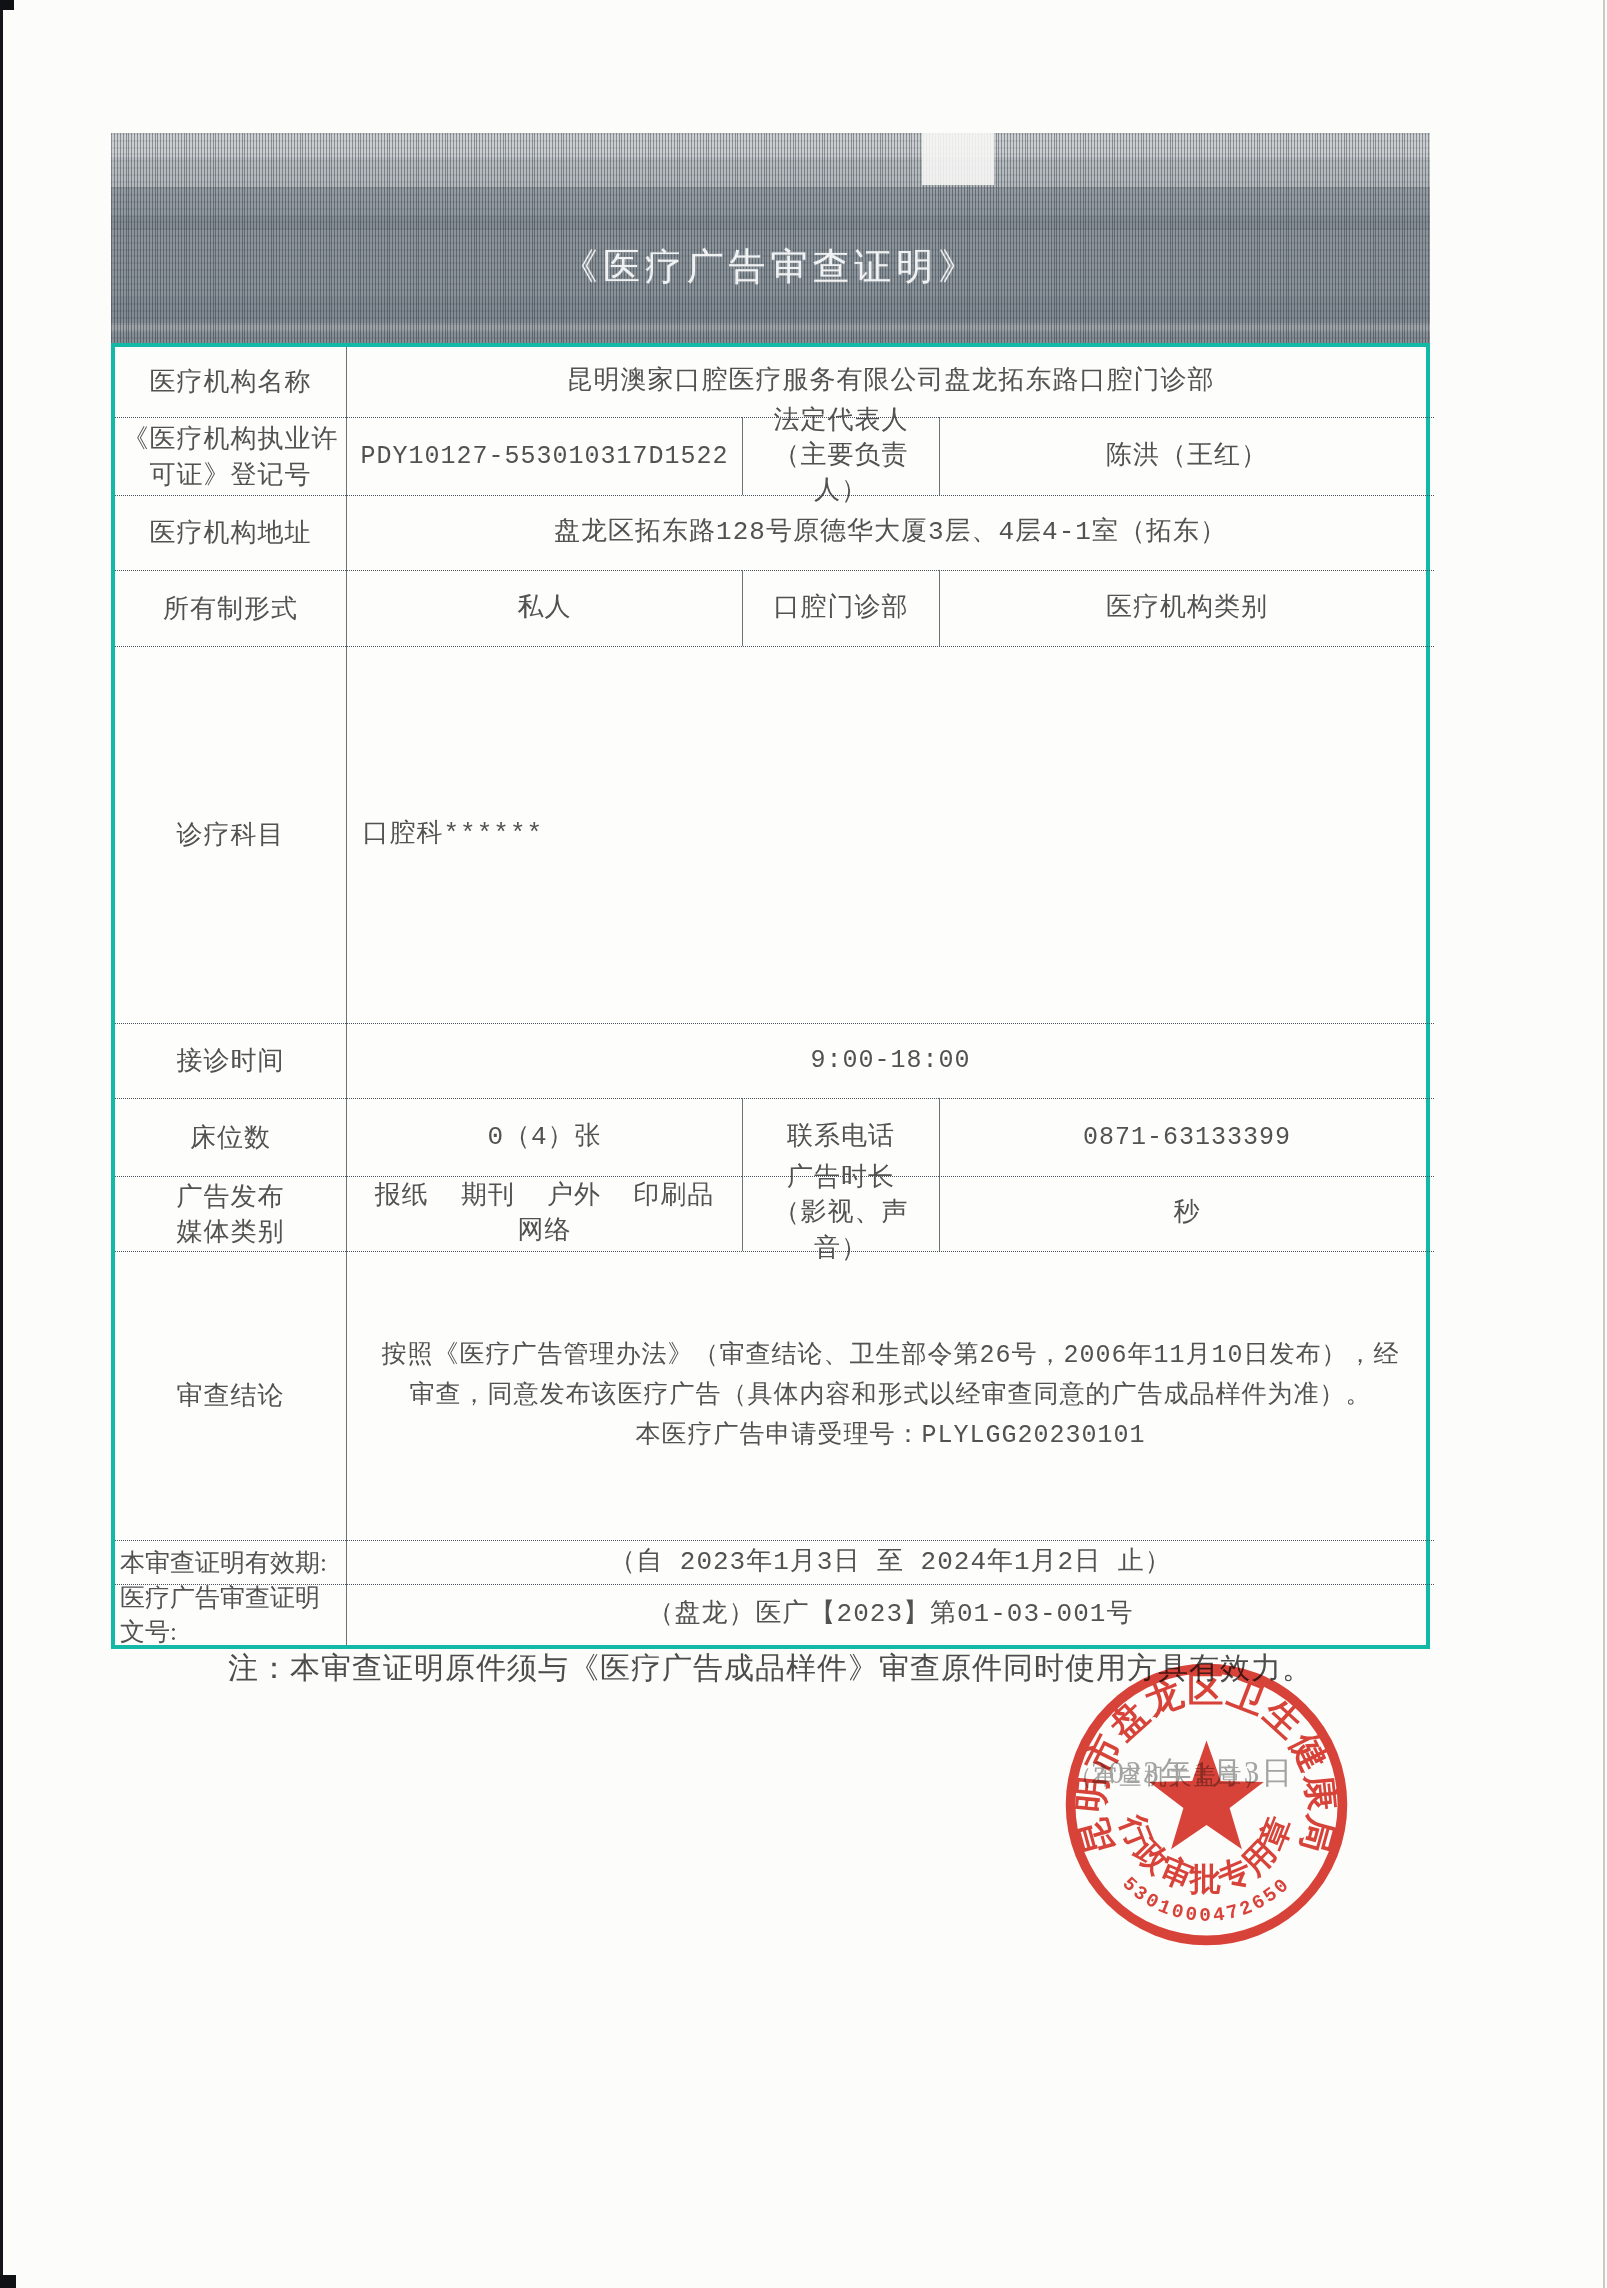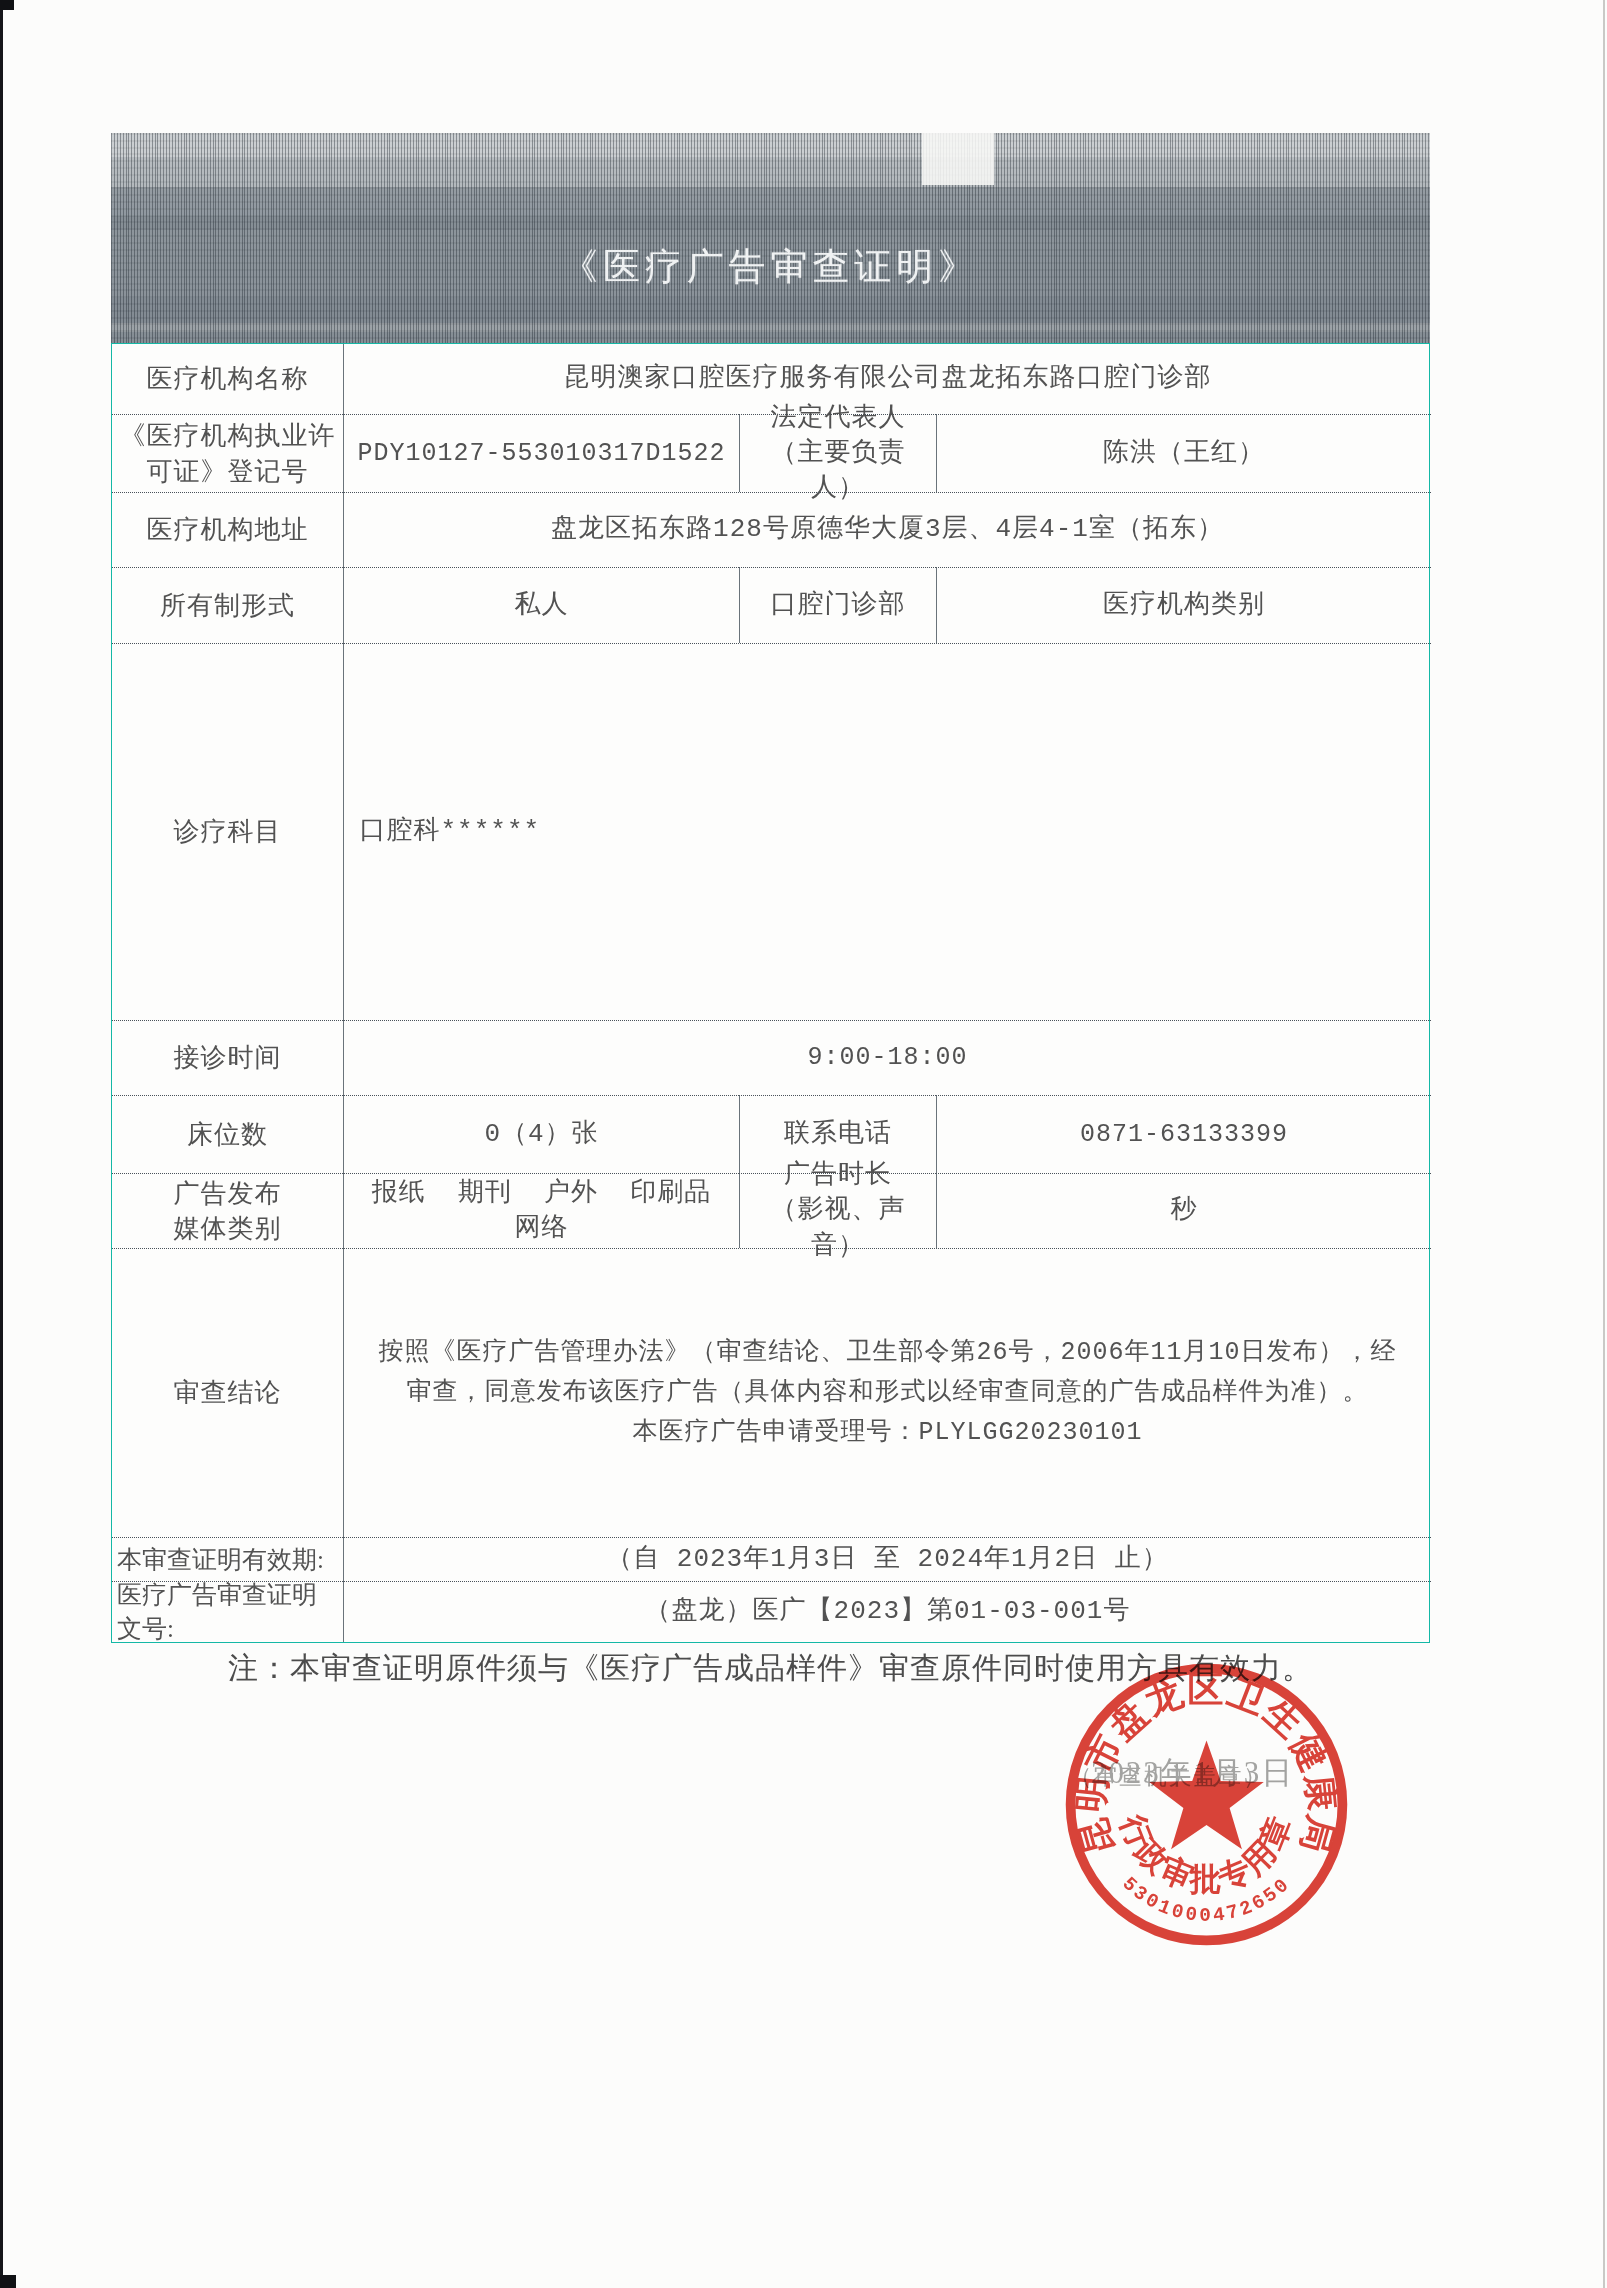--- a/index.html
+++ b/index.html
@@ -37,21 +37,21 @@
     text-align:center;font-size:37px;font-weight:400;letter-spacing:4.9px;
     color:#f0f2f3;text-shadow:0 0 1.9px rgba(255,255,255,.35);
   }
 
   
   .cert-table{
     position:absolute;left:111px;top:343px;width:1319px;
     display:grid;
     grid-template-columns:231px 396px 197px 495px;
     grid-template-rows:70px 78px 75px 76px 377px 75px 78px 75px 289px 44px 61px;
-    border:1px solid #14b8a6;
+    border:4px solid #14b8a6;
     box-sizing:border-box;
     background:#fdfdfc;
   }
   .cell{
     display:flex;align-items:center;justify-content:center;
     font-size:26px;line-height:1.35;letter-spacing:1px;
     text-align:center;white-space:pre-line;color:#525252;
     padding:1.9px 5.8px;box-sizing:border-box;
   }
   .bl{border-left:1px solid #6a737a;font-family:Liberation Mono, monospace;}

